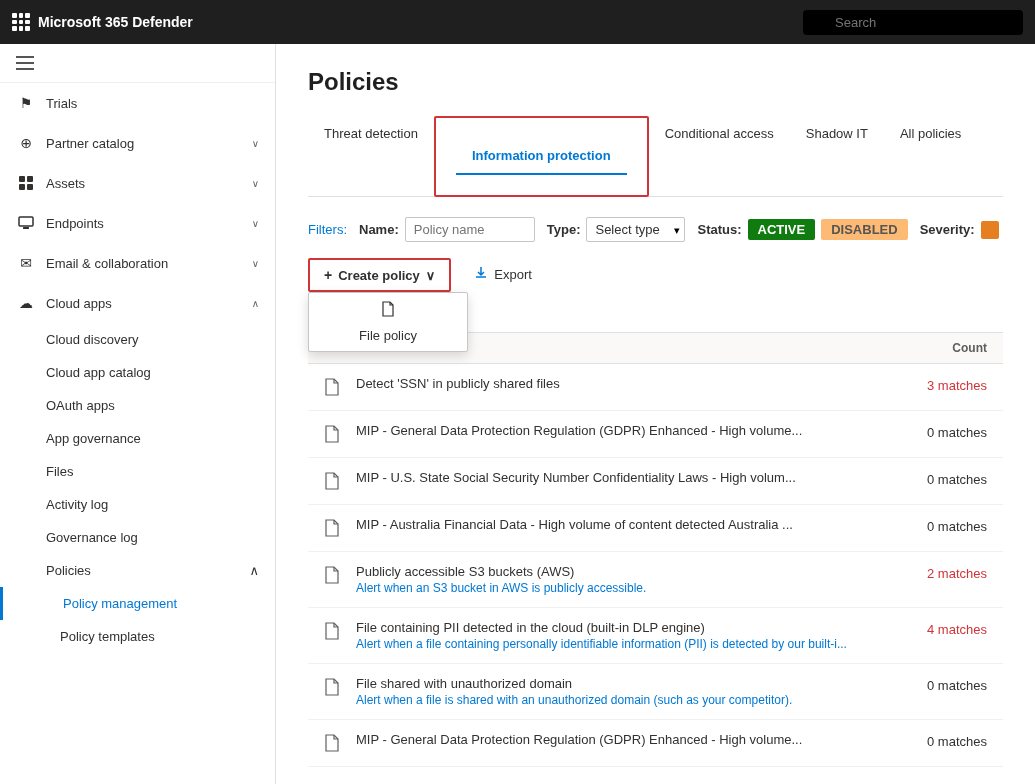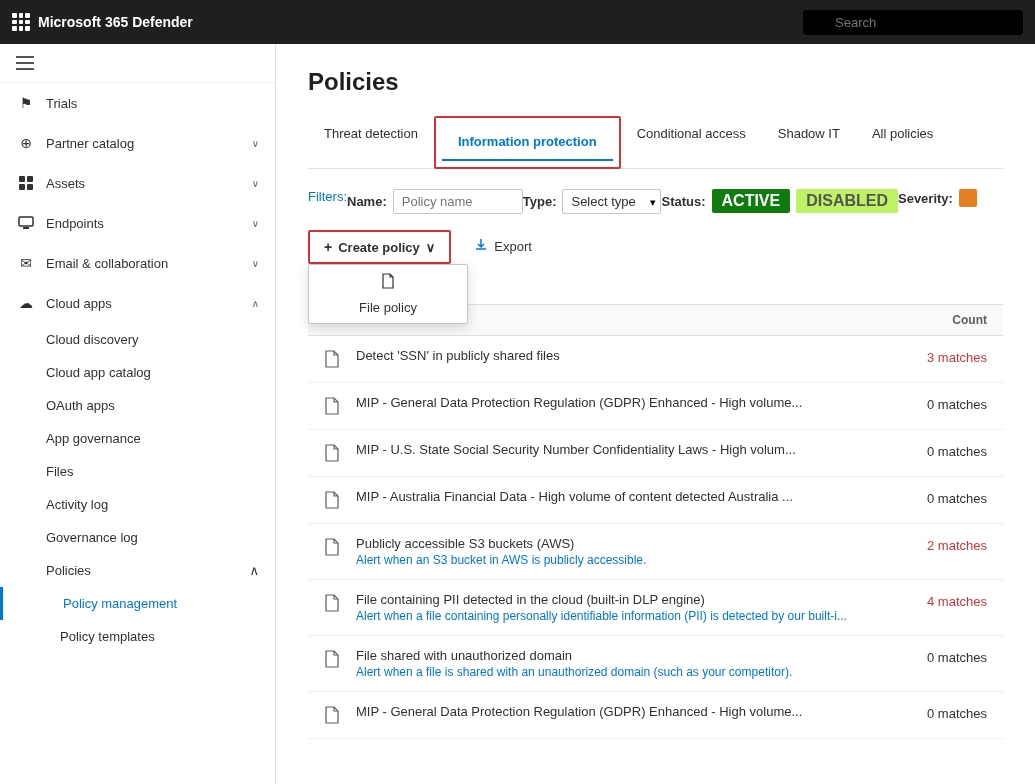--- a/index.html
+++ b/index.html
@@ -157,22 +157,22 @@
     }
     .tab.active {
       color: #0078d4;
       border-bottom: 2px solid #0078d4;
       font-weight: 600;
     }
 
     
     .filters-row {
       display: flex;
-      align-items: flex-start;
-      gap: 0;
+      align-items: center;
+      gap: 12px;
       margin-bottom: 16px;
       flex-wrap: wrap;
     }
     .filters-label {
       color: #0078d4;
       font-size: 13px;
     }
     .filter-group {
       display: flex;
       align-items: center;
@@ -211,27 +211,27 @@
       position: absolute;
       right: 6px;
       top: 50%;
       transform: translateY(-50%);
       pointer-events: none;
       font-size: 11px;
     }
     .status-btn {
       padding: 3px 10px;
       border-radius: 2px;
-      font-size: 16px;
+      font-size: 13px;
       font-weight: 600;
       cursor: pointer;
       border: none;
     }
     .status-btn.active-btn { background: #107c10; color: white; }
-    .status-btn.disabled-btn { background: #bef264; color: #555; }
+    .status-btn.disabled-btn { background: #fdba74; color: #555; }
     .severity-indicator {
       width: 18px;
       height: 18px;
       background: #e67e22;
       border-radius: 2px;
       display: inline-block;
     }
 
     
     .action-bar {
@@ -463,21 +463,21 @@
 
   </div>
 
   <div class="content">
 
     <h1 class="page-title">Policies</h1>
 
     <div class="tabs">
       <div class="tab">Threat detection</div>
       <div style="padding: 2px; border: 2px solid #d13438; border-radius: 2px; margin-bottom: -1px;">
-        <div class="tab active" style="border-bottom: 2px solid #0078d4; margin:4px;">Information protection</div>
+        <div class="tab active" style="border-bottom: 2px solid #0078d4; margin:18px;">Information protection</div>
       </div>
       <div class="tab">Conditional access</div>
       <div class="tab">Shadow IT</div>
       <div class="tab">All policies</div>
     </div>
 
     <div class="filters-row">
       <span class="filters-label">Filters:</span>
       <div class="filter-group">
         <span class="filter-label">Name:</span>

